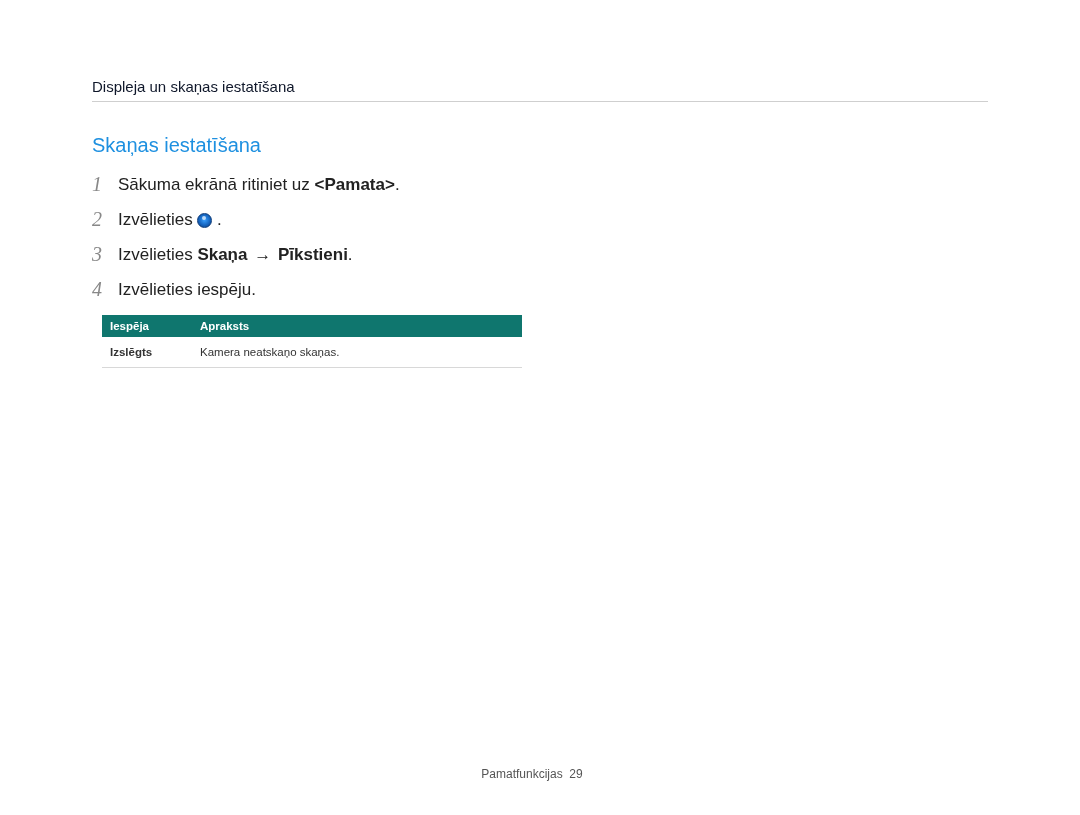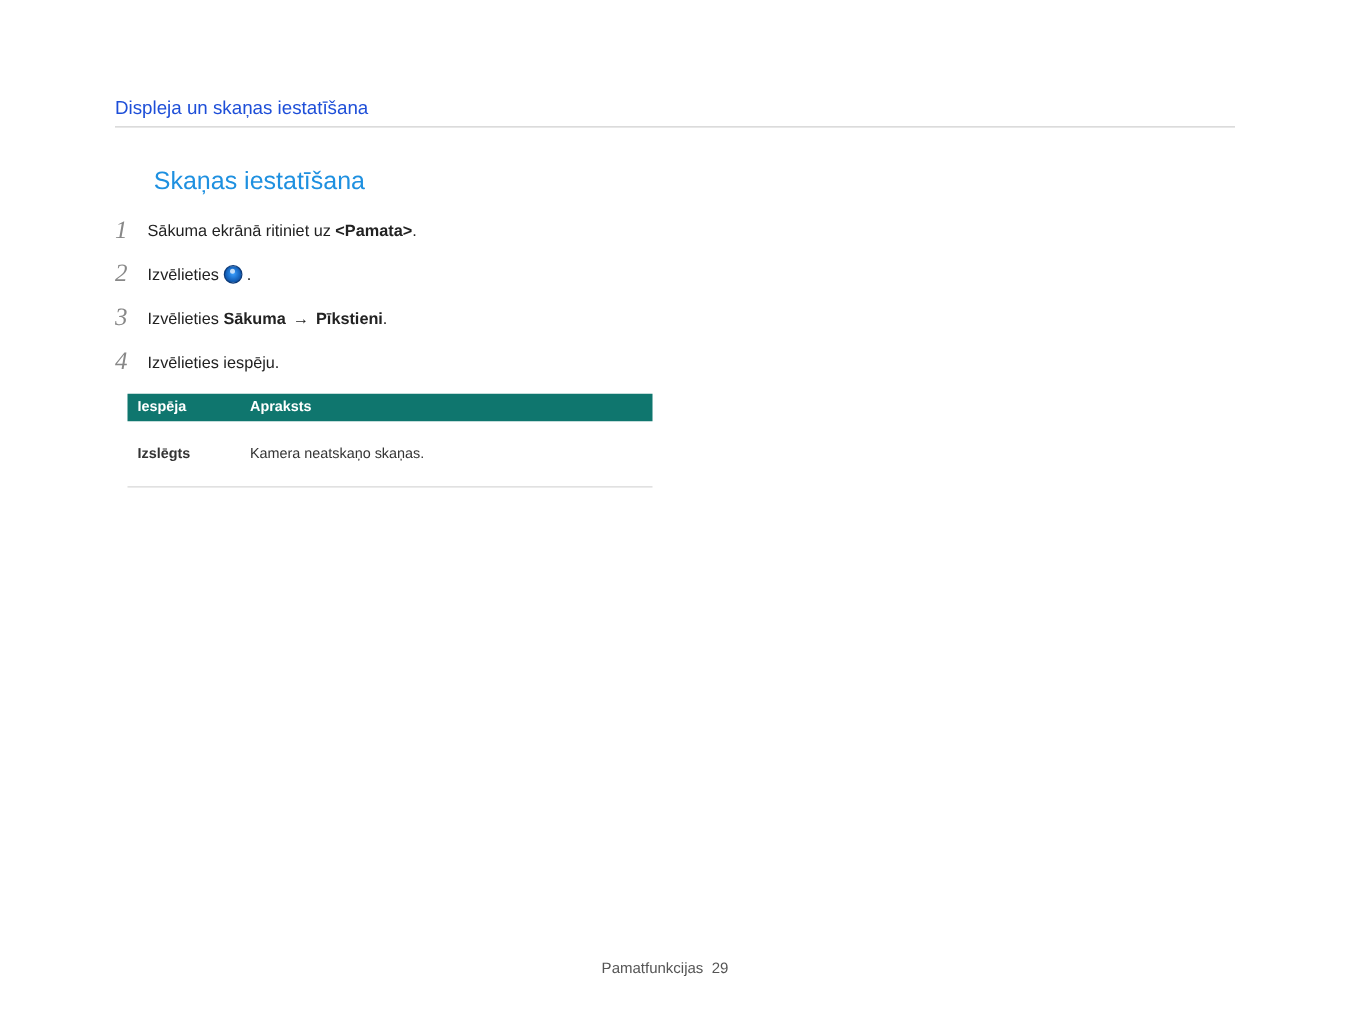--- a/index.html
+++ b/index.html
@@ -1,32 +1,32 @@
 <!DOCTYPE html>
 <html><head>
 <meta charset="utf-8">
 <style>
   * { box-sizing: border-box; margin: 0; padding: 0; }
   html, body { width: 1080px; height: 815px; background: #ffffff; font-family: Arial, Helvetica, sans-serif; color: #333; }
   .page { position: relative; width: 1080px; height: 815px; padding: 78px 92px 0 92px; }
   .header-line { border-bottom: 1px solid #cfcfcf; padding-bottom: 6px; margin-bottom: 32px; }
-  .header-title { font-size: 15px; color: #1d4ed8; }
-  .section-title { font-size: 20px; color: #1e90e0; margin-bottom: 10px; font-weight: 400; margin-left: 31px; }
+  .header-title { font-size: 15px; color: #0f172a; }
+  .section-title { font-size: 20px; color: #1e90e0; margin-bottom: 10px; font-weight: 400; }
   .section-desc { font-size: 12.5px; color: #222; line-height: 1.35; margin-bottom: 14px; max-width: 420px; }
   .steps { max-width: 460px; }
   .step { display: flex; align-items: center; padding: 6px 0; }
   .step-num { font-style: italic; font-family: Georgia, 'Times New Roman', serif; font-size: 20px; color: #888; width: 26px; flex: 0 0 26px; }
-  .step-text { font-size: 13px; color: #222; }
+  .step-text { font-size: 17px; color: #222; }
   .step-text b { font-weight: bold; }
   .arrow { padding: 0 2px; }
   .icon-circle { display: inline-block; width: 15px; height: 15px; border-radius: 50%; background: radial-gradient(circle at 50% 45%, #3aa0ff 0%, #1565c0 55%, #0d3b7a 100%); vertical-align: -3px; border: 1px solid #0d3b7a; position: relative; }
   .icon-circle::after { content: ""; position: absolute; top: 2px; left: 4px; width: 4px; height: 4px; border-radius: 50%; background: rgba(255,255,255,0.7); }
   table.options { border-collapse: collapse; width: 420px; margin-top: 8px; margin-left: 10px; font-size: 11.5px; }
   table.options th { background: #0f766e; color: #ffffff; text-align: left; font-weight: bold; padding: 5px 8px; }
-  table.options td { border-bottom: 1px solid #d8d8d8; padding: 20px 8px; }
+  table.options td { border-bottom: 1px solid #d8d8d8; padding: 9px 8px; }
   table.options td.opt { font-weight: bold; width: 90px; }
   .footer { position: absolute; bottom: 34px; left: 0; width: 1064px; text-align: center; font-size: 12px; color: #555; }
 </style>
 </head>
 <body>
 
 <div class="page">
 
   <div class="header-line">
     <div class="header-title">Displeja un skaņas iestatīšana</div>
@@ -46,21 +46,21 @@
     <div class="step">
       <div class="step-num">2</div>
       <div class="step-text">
         <span>Izvēlieties </span><span class="icon-circle"></span><span> .</span>
       </div>
     </div>
 
     <div class="step">
       <div class="step-num">3</div>
       <div class="step-text">
-        <span>Izvēlieties </span><b>Sākuma</b> <span class="arrow">→</span> <b>Pīkstieni</b><span>.</span>
+        <span>Izvēlieties </span><b>Skaņa</b> <span class="arrow">→</span> <b>Pīkstieni</b><span>.</span>
       </div>
     </div>
 
     <div class="step">
       <div class="step-num">4</div>
       <div class="step-text">Izvēlieties iespēju.</div>
     </div>
 
   </div>
 

